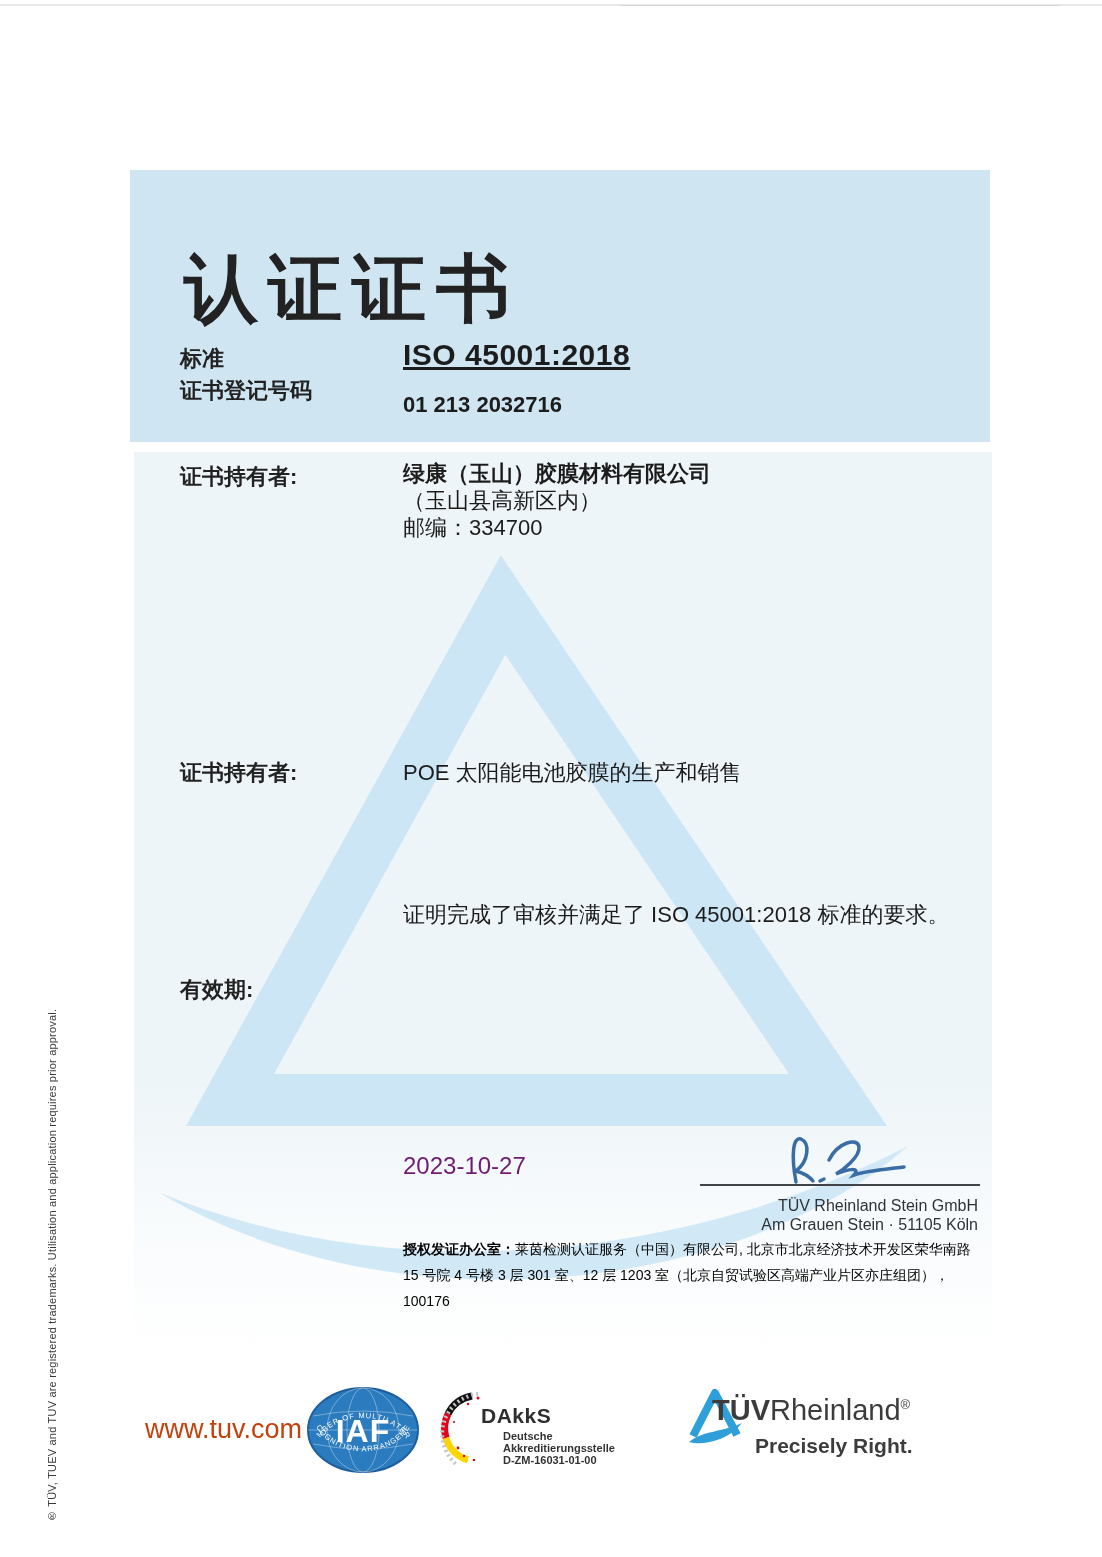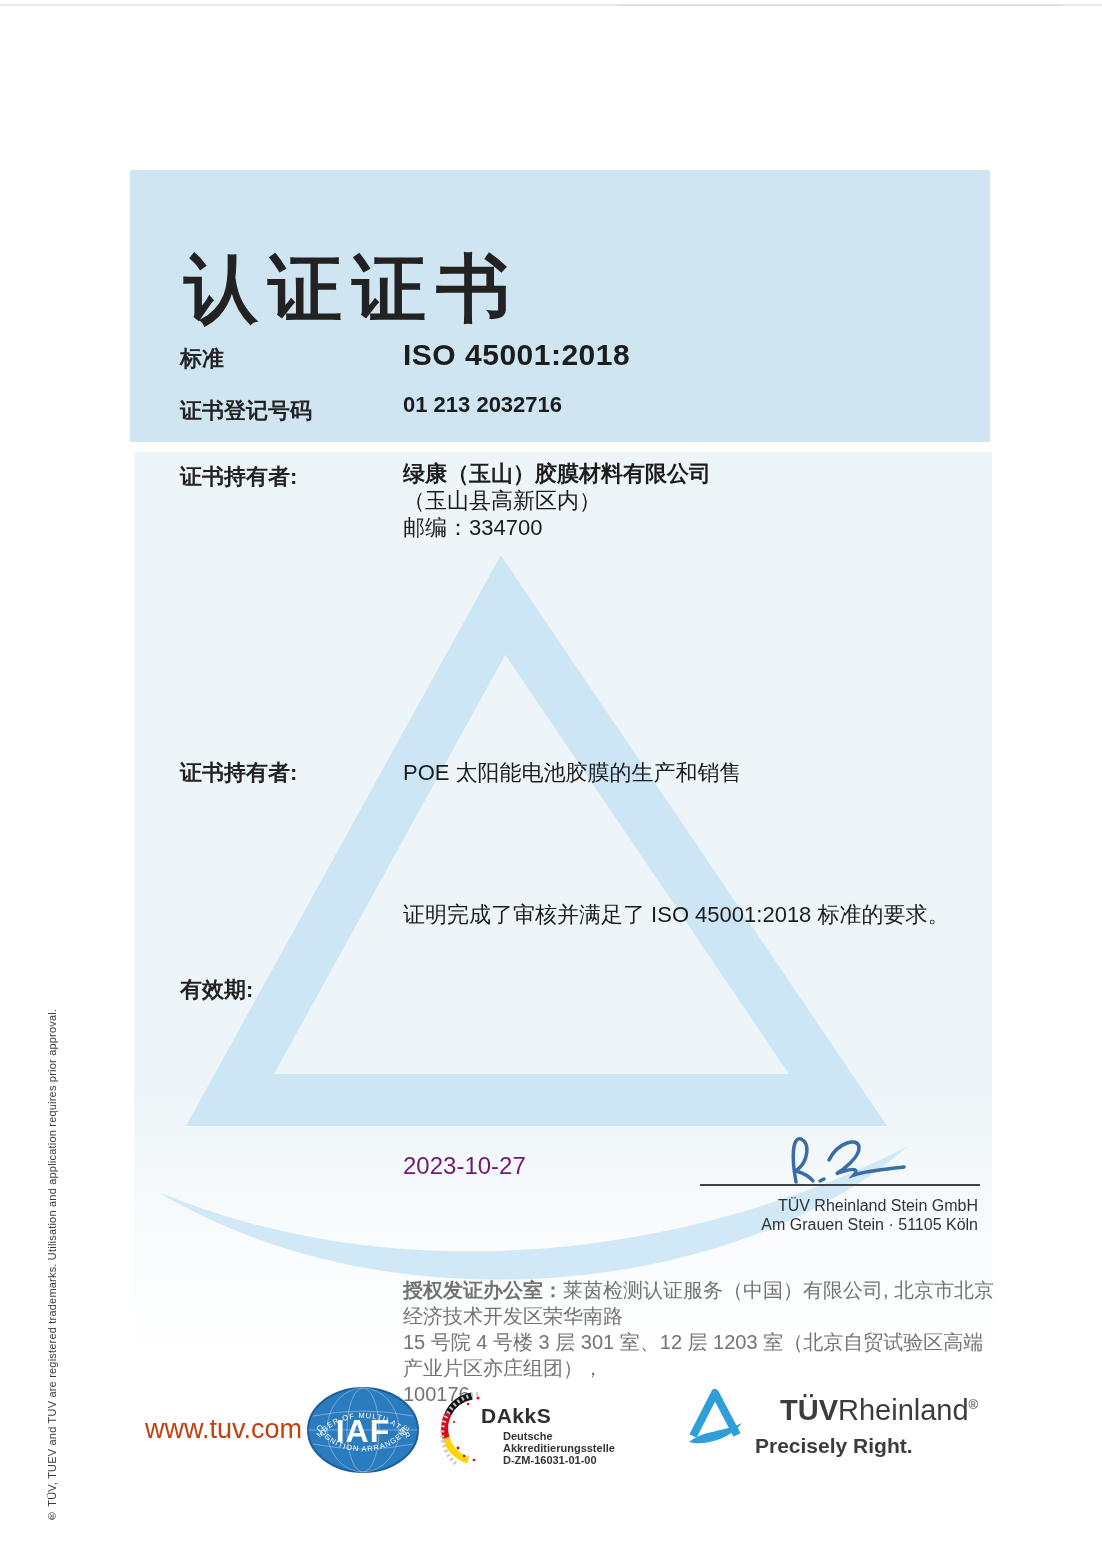--- a/index.html
+++ b/index.html
@@ -20,29 +20,29 @@
   .std-val{font-size:30px;font-weight:700;letter-spacing:0.5px;}
   .certno-val{font-size:22px;font-weight:700;}
   .block{line-height:27px;}
   .block div{white-space:nowrap;}
 
   .issue-date{position:absolute;left:403px;top:1152px;font-size:24px;color:#701a75;}
 
   .sig-line{position:absolute;left:700px;top:1184px;width:280px;height:2px;background:#3f4448;}
   .sig-block{position:absolute;left:660px;top:1196px;width:318px;text-align:right;font-size:16px;line-height:19px;color:#2e3338;}
 
-  .office{position:absolute;left:403px;top:1277px;width:600px;font-size:20px;line-height:26px;color:#737373;}
+  .office{position:absolute;left:403px;top:1236px;width:600px;font-size:14px;line-height:26px;color:#000000;}
   .office .lead{font-weight:700;}
 
   .website{position:absolute;left:145px;top:1414px;font-size:27px;color:#c2410c;}
 
   .dakks-name{position:absolute;left:481px;top:1404px;font-size:21px;font-weight:700;color:#2e2e2e;letter-spacing:0.5px;}
   .dakks-small{position:absolute;left:503px;top:1430px;font-size:11px;line-height:12px;font-weight:700;color:#333;}
 
-  .brand{position:absolute;left:780px;top:1394px;font-size:29px;color:var(--footer-text,#3c3c3c);white-space:nowrap;}
+  .brand{position:absolute;left:712px;top:1394px;font-size:29px;color:var(--footer-text,#3c3c3c);white-space:nowrap;}
   .brand .bold{font-weight:700;}
   .brand sup{font-size:13px;}
   .tagline{position:absolute;left:755px;top:1434px;font-size:21px;font-weight:700;color:var(--footer-text,#3c3c3c);}
 
   .side-note{position:absolute;left:46px;top:1022px;height:500px;width:20px;
     writing-mode:vertical-rl;transform:rotate(180deg);font-size:11px;color:#3a3a3a;letter-spacing:0.2px;white-space:nowrap;}
 
   svg{position:absolute;}
   .wm{left:0;top:0;width:1102px;height:1557px;pointer-events:none;}
 </style>
@@ -58,23 +58,23 @@
   <div class="section-main"></div>
 
   <svg class="wm" viewBox="0 0 1102 1557">
     <path d="M 503 605 L 230 1100 L 838 1100 Z" fill="none" stroke="#c9e5f4" stroke-width="52" opacity="0.95"></path>
     <path d="M 158 1192 C 400 1292 690 1258 908 1146 C 745 1290 400 1336 158 1192 Z" fill="#cfe8f5" opacity="0.95"></path>
   </svg>
 
   <div class="doc-title">认证证书</div>
 
   <div class="lbl" style="top:344px;">标准</div>
-  <div class="val std-val" style="top:338px;">ISO 45001:2018</div>
+  <div class="val std-val" style="top:338px;text-decoration:underline;">ISO 45001:2018</div>
 
-  <div class="lbl" style="top:396px;">证书登记号码</div>
+  <div class="lbl" style="top:376px;">证书登记号码</div>
   <div class="val certno-val" style="top:392px;">01 213 2032716</div>
 
   <div class="lbl" style="top:462px;">证书持有者:</div>
   <div class="val block" style="top:460px;">
     <div class="b">绿康（玉山）胶膜材料有限公司</div>
     <div>（玉山县高新区内）</div>
     <div>邮编：334700</div>
   </div>
 
   <div class="lbl" style="top:758px;">证书持有者:</div>

